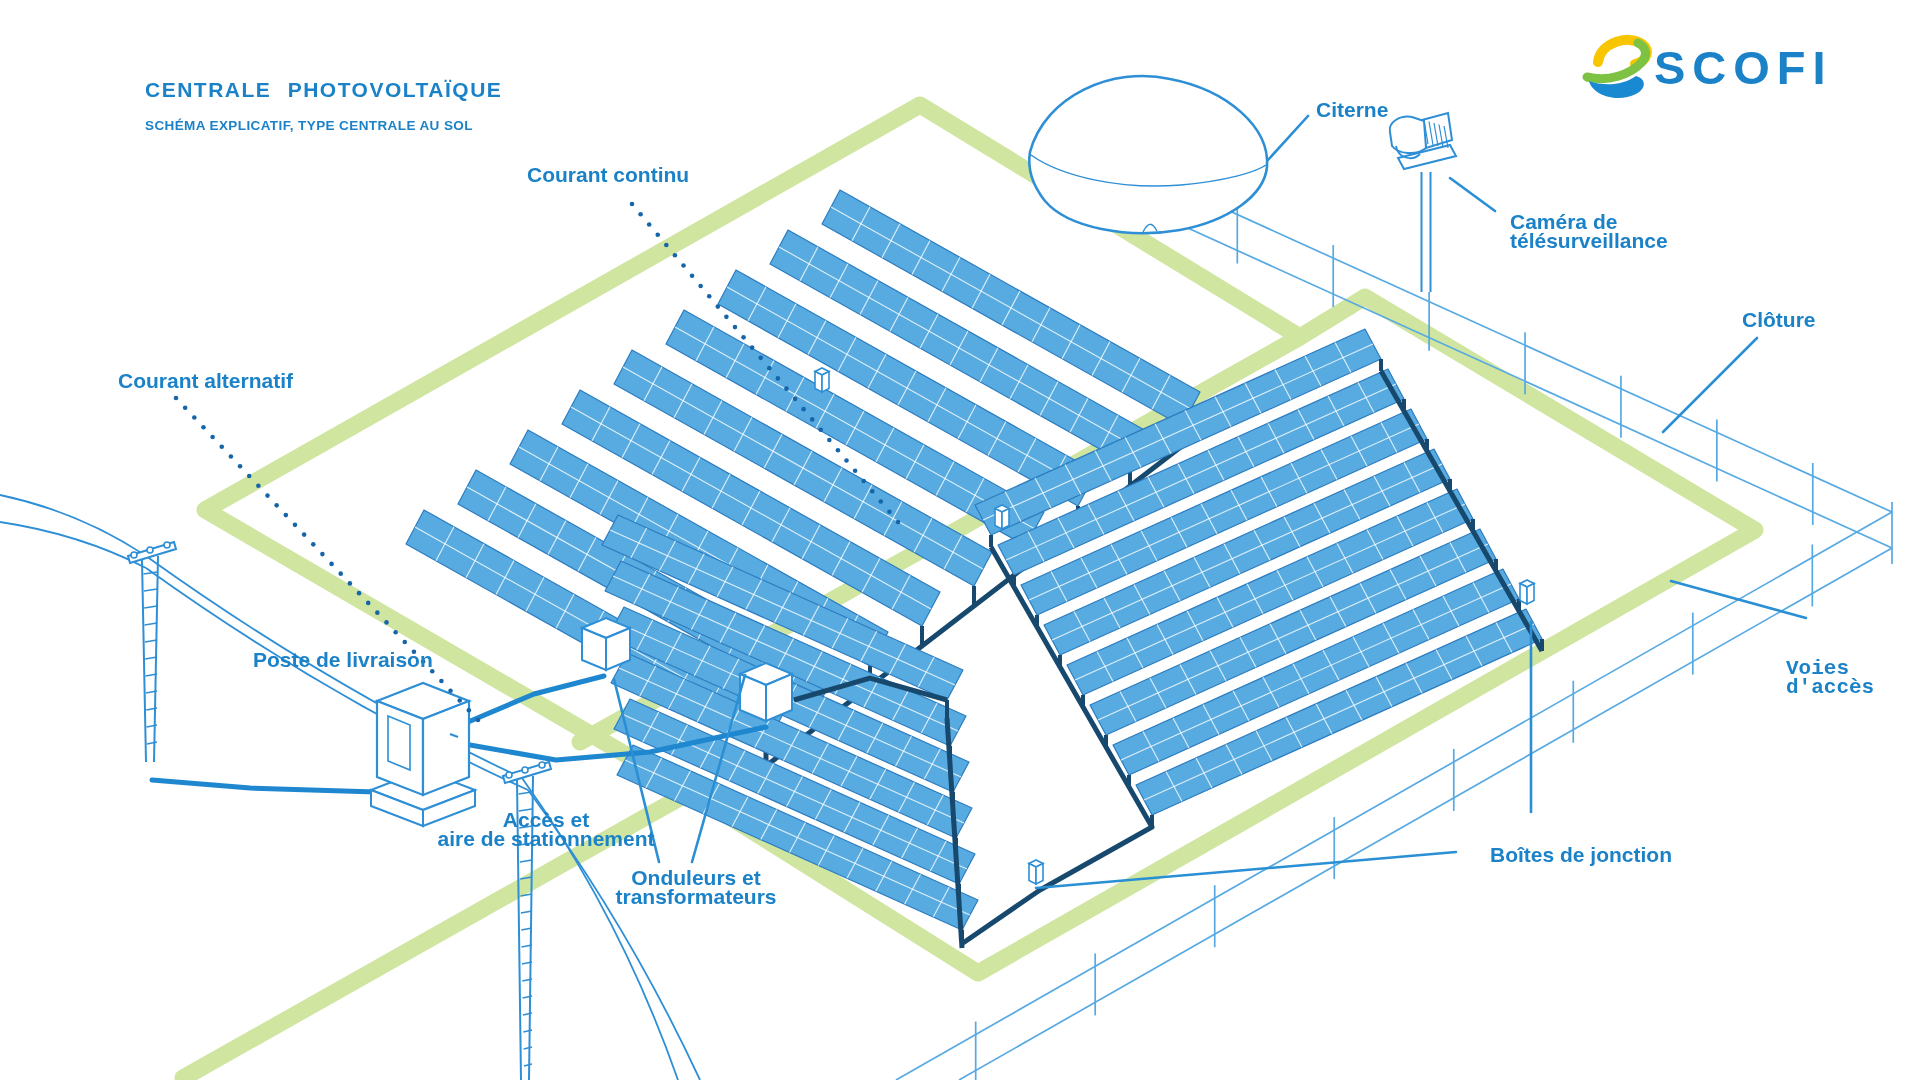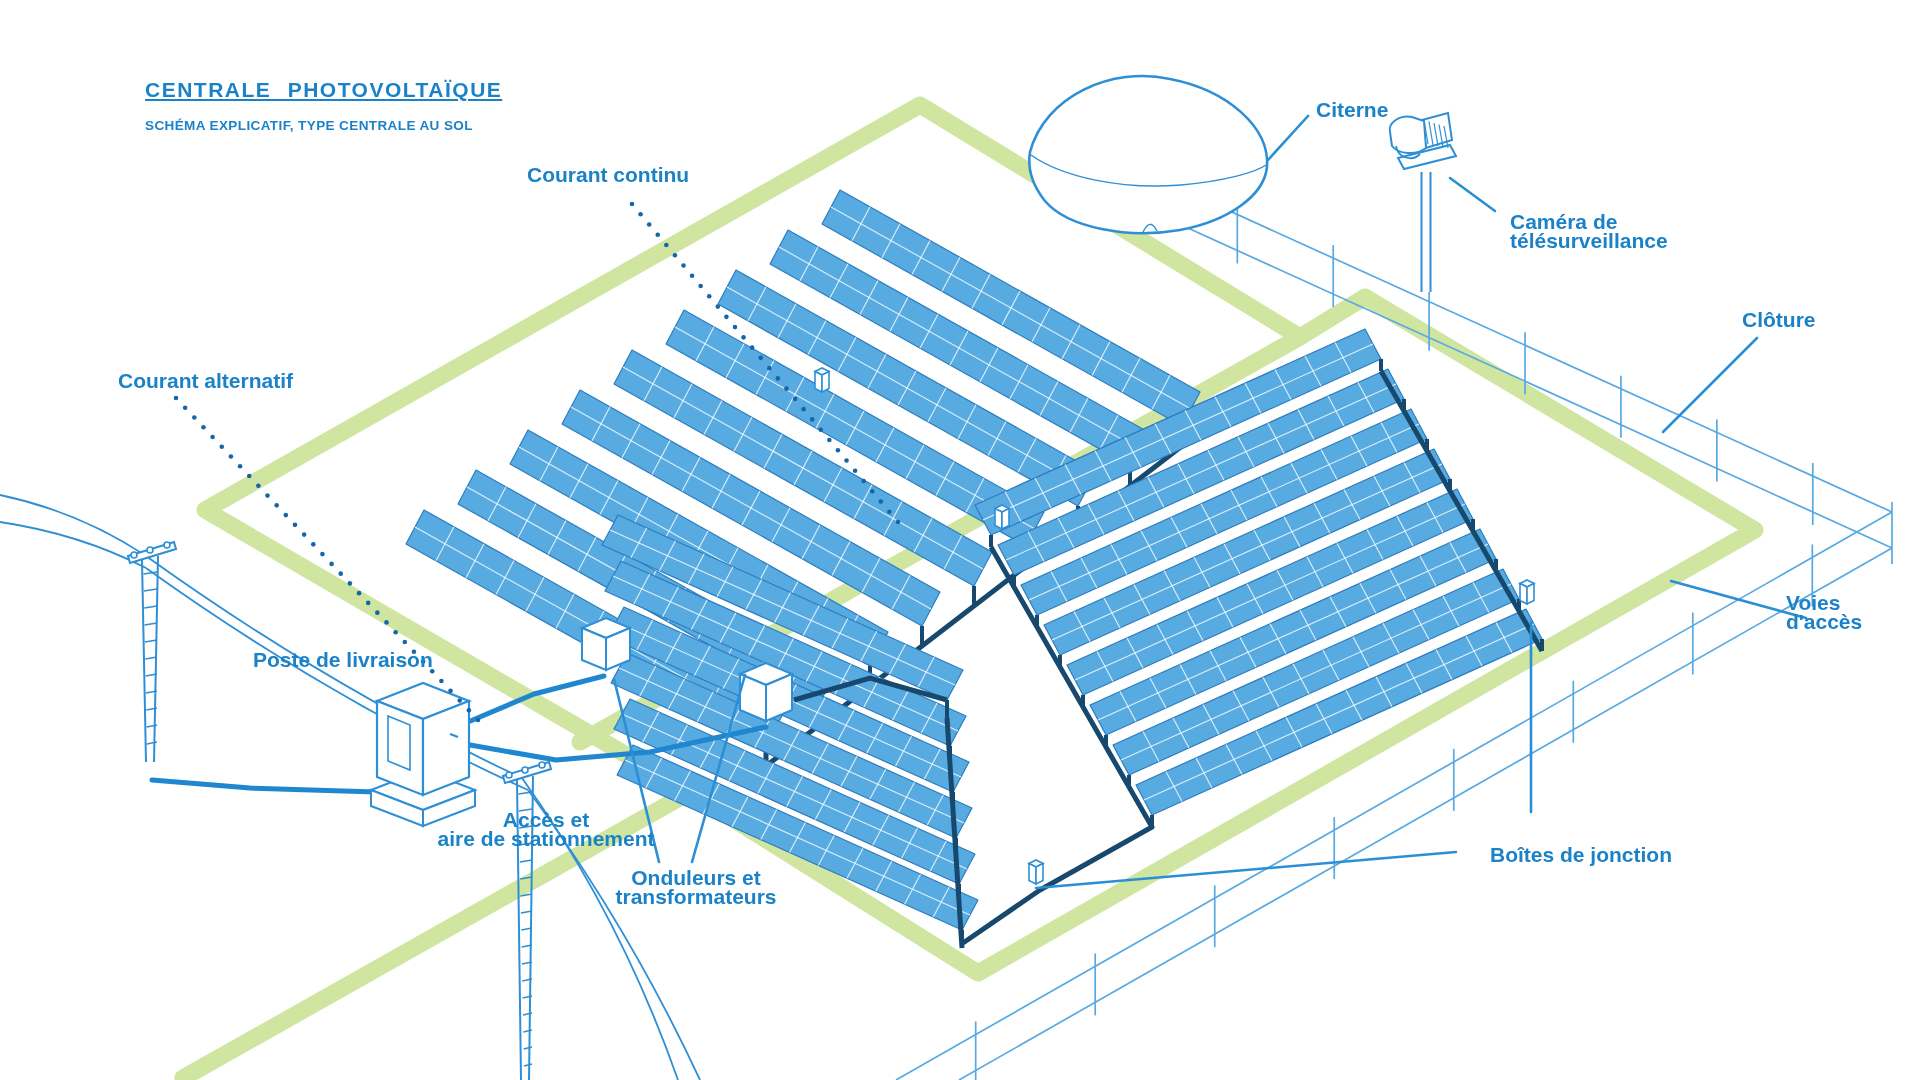--- a/index.html
+++ b/index.html
@@ -1,20 +1,20 @@
 <!DOCTYPE html>
 <html style="--brand: #1b82c8;"><head>
 <meta charset="utf-8">
 <style>
   html,body{margin:0;padding:0;background:#fff;}
   #canvas{position:relative;width:1920px;height:1080px;background:#ffffff;overflow:hidden;
           font-family:"Liberation Sans",sans-serif;}
   #diagram{position:absolute;left:0;top:0;}
   .hdr{position:absolute;left:145px;top:78px;}
-  .title{color:var(--brand);font-size:21px;font-weight:700;letter-spacing:1.5px;word-spacing:9px;text-decoration:underline;}
+  .title{color:var(--brand);font-size:21px;font-weight:700;letter-spacing:1.5px;word-spacing:9px;}
   .subtitle{color:var(--brand);font-size:13.5px;font-weight:700;letter-spacing:.4px;margin-top:16px;}
   .lbl{position:absolute;color:var(--brand);font-size:21px;line-height:19px;font-weight:600;
        white-space:pre-line;}
   .lbl.center{transform:translateX(-50%);text-align:center;}
   #logo{position:absolute;left:1582px;top:30px;display:flex;align-items:center;gap:2px;}
   #logo .word{color:var(--brand);font-size:47px;font-weight:700;letter-spacing:7px;line-height:1;}
 </style>
 </head>
 <body>
 
@@ -551,27 +551,35 @@
       <line x1="745" y1="675" x2="692" y2="862" stroke="#2a8fd4" stroke-width="2.6" stroke-linecap="round"></line>
       <line x1="1531" y1="622" x2="1531" y2="812" stroke="#2a8fd4" stroke-width="2.6" stroke-linecap="round"></line>
       <line x1="1036" y1="888" x2="1456" y2="852" stroke="#2a8fd4" stroke-width="2.6" stroke-linecap="round"></line>
     </svg>
 
   <div class="hdr">
     <div class="title">CENTRALE PHOTOVOLTAÏQUE</div>
     <div class="subtitle">SCHÉMA EXPLICATIF, TYPE CENTRALE AU SOL</div>
   </div>
 
+  <div id="logo">
+    <svg width="70" height="74" viewBox="0 0 70 74">
+      <path d="M16 32 C18 13 46 4 60 14 C68 20 66 31 53 34" fill="none" stroke="#f7c600" stroke-width="10" stroke-linecap="round"></path>
+      <path d="M5 47 C26 52 48 45 60 32 C66 25 64 17 56 13" fill="none" stroke="#7dc242" stroke-width="9" stroke-linecap="round"></path>
+      <path d="M7 51 C11 66 36 73 54 64 C64 59 65 49 54 46 C40 56 21 56 7 51 Z" fill="#1989d2"></path>
+    </svg>
+    <span class="word">SCOFI</span>
+  </div>
 
 <div class="lbl" style="left: 527px; top: 165px;">Courant continu</div>
     <div class="lbl" style="left: 118px; top: 371px;">Courant alternatif</div>
     <div class="lbl" style="left: 1316px; top: 100px;">Citerne</div>
     <div class="lbl" style="left: 1510px; top: 212px;">Caméra de
 télésurveillance</div>
     <div class="lbl" style="left: 1742px; top: 310px;">Clôture</div>
-    <div class="lbl" style="left: 1786px; top: 593px;">Voies d'accès</div>
+    <div class="lbl" style="left: 1786px; top: 659px; font-family: Liberation Mono, monospace;">Voies d'accès</div>
     <div class="lbl" style="left: 253px; top: 650px;">Poste de livraison</div>
     <div class="lbl center" style="left: 546px; top: 810px;">Accès et
 aire de stationnement</div>
     <div class="lbl center" style="left: 696px; top: 868px;">Onduleurs et
 transformateurs</div>
     <div class="lbl" style="left: 1474px; top: 845px; margin-left: 16px;">Boîtes de jonction</div>
   </div>
 
 </body></html>

